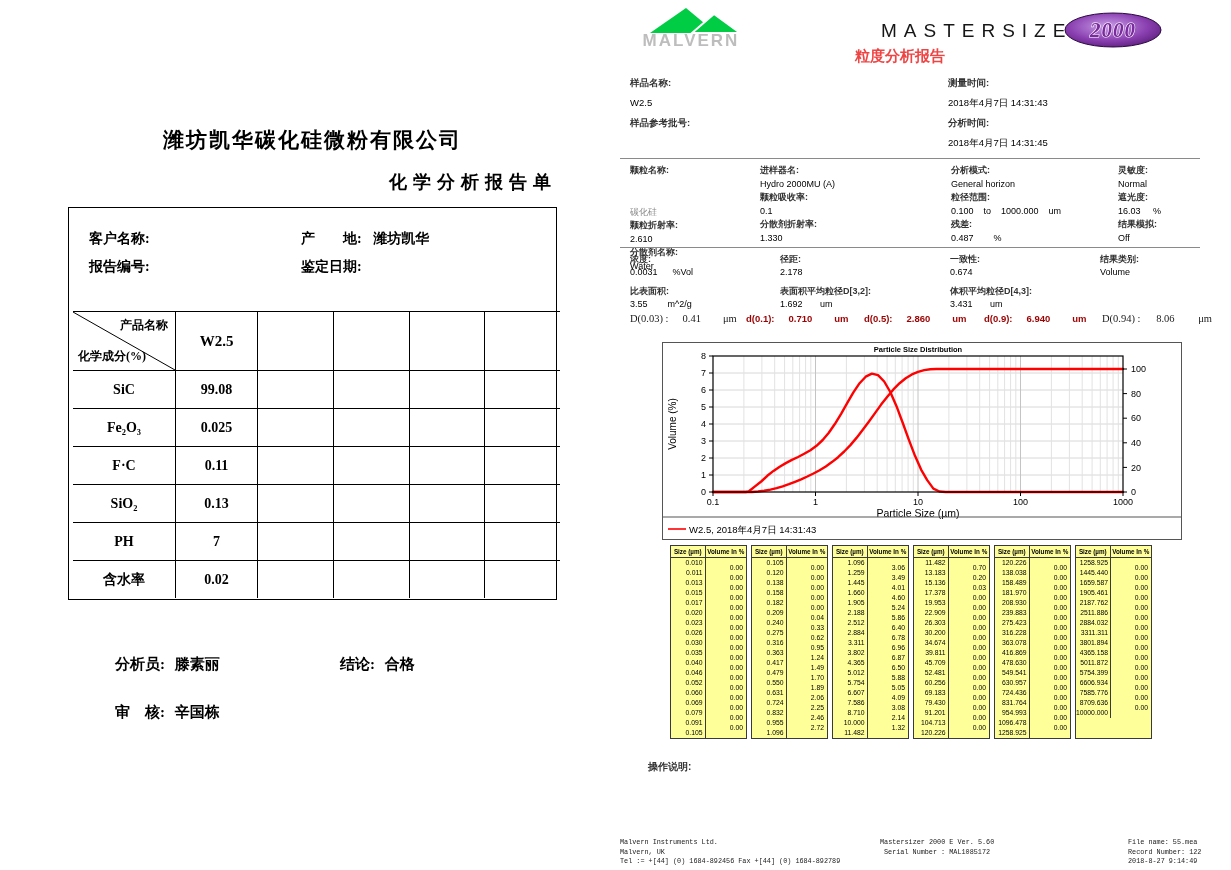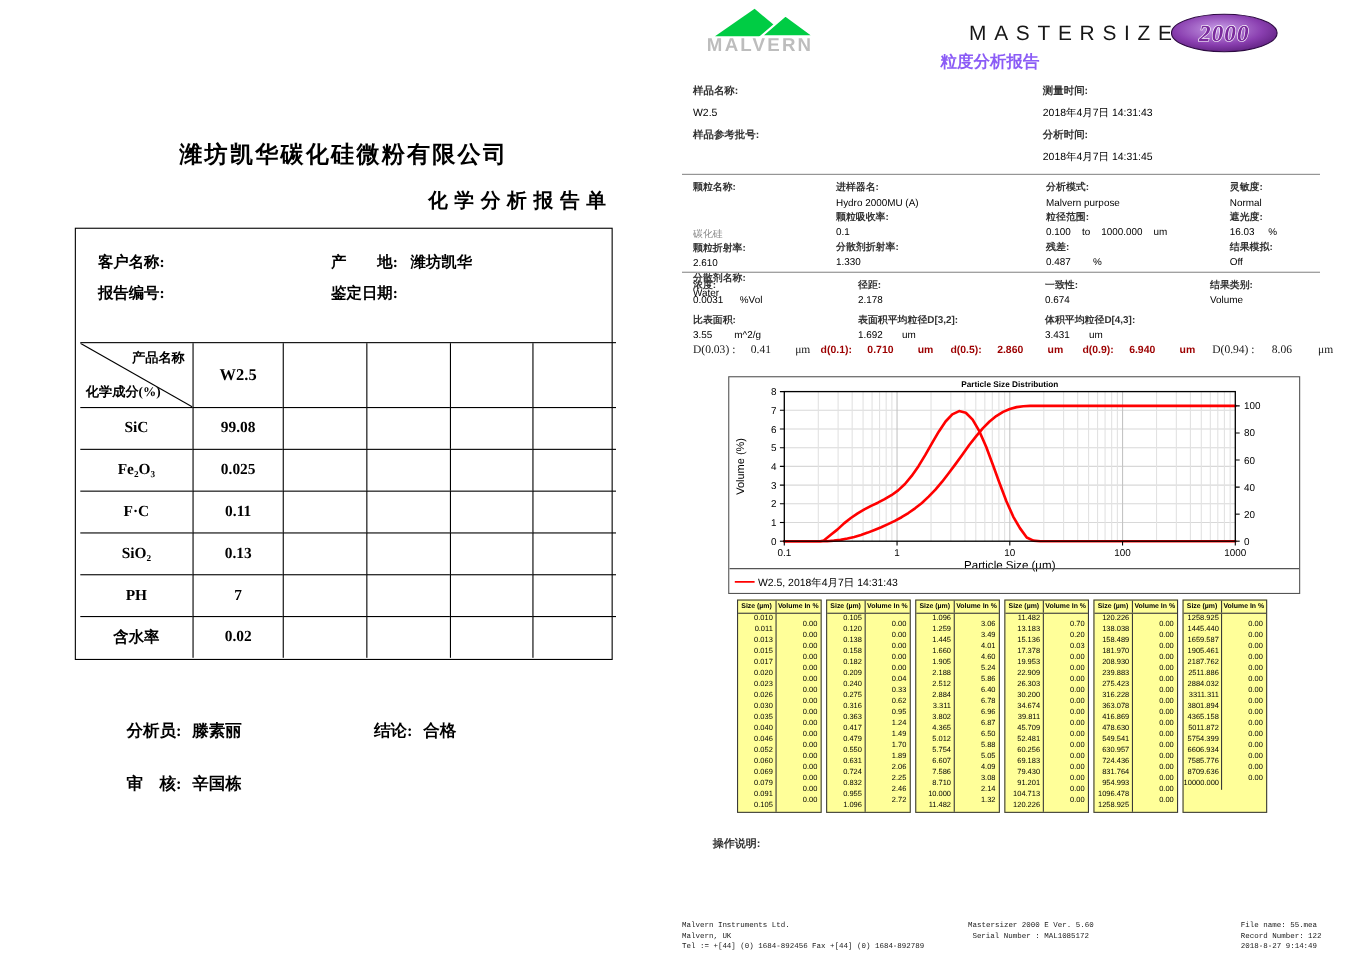--- a/index.html
+++ b/index.html
@@ -29,21 +29,21 @@
   .cg-cell.no-top{border-top:none;}
   .corner-top{position:absolute;top:5px;right:7px;font-size:12px;font-weight:bold;}
   .corner-bottom{position:absolute;bottom:5px;left:5px;font-size:12px;font-weight:bold;}
   .corner-svg{position:absolute;left:0;top:0;width:100%;height:100%;}
   .chem-sign{position:absolute;font-size:15px;font-weight:bold;}
 
   
   .ms{position:absolute;left:618px;top:0;width:613px;height:870px;font-size:9.5px;}
   .ms-product{position:absolute;left:263px;top:20px;font-size:19px;letter-spacing:7px;
         color:#161616;font-weight:500;}
-  .ms-report-title{position:absolute;left:237px;top:47px;font-size:15px;font-weight:bold;color:#8b5cf6;}
+  .ms-report-title{position:absolute;left:237px;top:47px;font-size:15px;font-weight:bold;color:#ef4444;}
   .hr{position:absolute;left:2px;width:580px;border-top:1px solid #8a8a8a;}
   .lv-label{font-weight:bold;color:#333;white-space:pre-wrap;}
   .lv-value{color:#000;white-space:pre-wrap;}
   .lv-value.muted{color:#8a8a8a;margin-top:28px;}
   .info-col{position:absolute;}
   .sample .lv-label,.sample .lv-value{display:block;height:20px;line-height:20px;font-size:9.5px;}
   .system .lv-label,.system .lv-value{display:block;height:13.5px;line-height:13.5px;font-size:9px;}
   .result .lv-label,.result .lv-value{display:block;height:13px;line-height:13px;font-size:9px;}
   .result .pair{margin-bottom:6px;}
   .d-row{position:absolute;left:12px;top:313px;width:585px;display:flex;}
@@ -213,21 +213,21 @@
     <div class="info-col system" style="left:142px;top:164px;width:190px;">
         <span class="lv-label">进样器名:</span>
         <span class="lv-value">Hydro 2000MU (A)</span>
         <span class="lv-label">颗粒吸收率:</span>
         <span class="lv-value">0.1</span>
         <span class="lv-label">分散剂折射率:</span>
         <span class="lv-value">1.330</span>
       </div>
     <div class="info-col system" style="left:333px;top:164px;width:165px;">
         <span class="lv-label">分析模式:</span>
-        <span class="lv-value">Malvern purpose</span>
+        <span class="lv-value">General horizon</span>
         <span class="lv-label">粒径范围:</span>
         <span class="lv-value">0.100    to    1000.000    um</span>
         <span class="lv-label">残差:</span>
         <span class="lv-value">0.487        %</span>
       </div>
     <div class="info-col system" style="left:500px;top:164px;width:110px;">
         <span class="lv-label">灵敏度:</span>
         <span class="lv-value">Normal</span>
         <span class="lv-label">遮光度:</span>
         <span class="lv-value">16.03     %</span>

